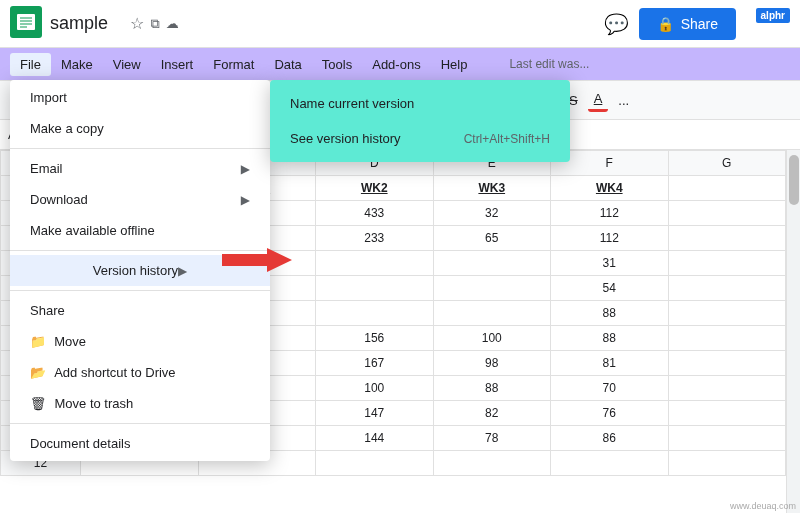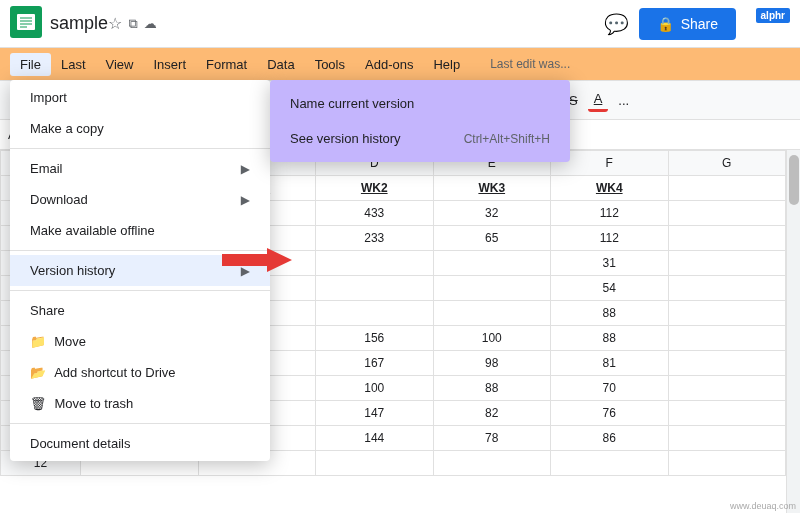--- a/index.html
+++ b/index.html
@@ -18,21 +18,21 @@
       align-items: center;
       padding: 6px 10px;
       background: #fff;
       border-bottom: 1px solid #e0e0e0;
       height: 48px;
     }
     .doc-title {
       font-size: 18px;
       color: #202124;
       font-weight: 400;
-      margin-right: 0;
+      margin-right: 22px;
     }
     .title-icons {
       display: flex;
       gap: 6px;
       align-items: center;
       color: #5f6368;
       font-size: 16px;
     }
     .top-bar-right {
       margin-left: auto;
@@ -58,39 +58,39 @@
       width: 40px;
       height: 36px;
     }
 
     
     .menu-bar {
       display: flex;
       align-items: center;
       padding: 0 10px;
       height: 32px;
-      background: #fdba74;
+      background: #c4b5fd;
       font-size: 13px;
       color: #202124;
       position: relative;
     }
     .menu-item {
       padding: 4px 10px;
       cursor: pointer;
       border-radius: 3px;
       white-space: nowrap;
     }
     .menu-item:hover, .menu-item.active {
       background: #f1f3f4;
     }
     .menu-item.active {
       background: #e8f0fe;
     }
     .last-edit {
-      margin-left: 20px;
+      margin-left: 32px;
       color: #5f6368;
       font-size: 12px;
     }
 
     
     .toolbar {
       display: flex;
       align-items: center;
       padding: 2px 10px;
       height: 40px;
@@ -223,20 +223,21 @@
     .file-menu-item {
       padding: 8px 20px;
       cursor: pointer;
       display: flex;
       align-items: center;
       justify-content: space-between;
       color: #202124;
     }
     .file-menu-item:hover, .file-menu-item.highlighted {
       background: #f1f3f4;
+      justify-content: center;
     }
     .file-menu-item.highlighted {
       background: #e8f0fe;
     }
     .file-menu-sep {
       height: 1px;
       background: #e0e0e0;
       margin: 4px 0;
     }
     .menu-arrow {
@@ -247,21 +248,21 @@
       display: flex;
       align-items: center;
     }
 
     
     .version-menu {
       position: absolute;
       top: 80px;
       left: 270px;
       width: 300px;
-      background: #c4b5fd;
+      background: #5eead4;
       border-radius: 4px;
       box-shadow: 0 4px 20px rgba(0,0,0,0.25);
       z-index: 101;
       padding: 6px 0;
       font-size: 13px;
     }
     .version-menu-item {
       padding: 10px 20px;
       cursor: pointer;
       display: flex;
@@ -339,21 +340,21 @@
       <span>Share</span>
     </button>
     <div class="top-right-corner" style="position:relative;width:44px;height:32px;">
       <div style="position:absolute;top:0;right:0;background:#1a73e8;color:white;font-size:10px;font-weight:bold;padding:2px 5px;border-radius:2px;">alphr</div>
     </div>
   </div>
 </div>
 
 <div class="menu-bar">
   <span class="menu-item active">File</span>
-  <span class="menu-item">Last</span>
+  <span class="menu-item">Make</span>
   <span class="menu-item">View</span>
   <span class="menu-item">Insert</span>
   <span class="menu-item">Format</span>
   <span class="menu-item">Data</span>
   <span class="menu-item">Tools</span>
   <span class="menu-item">Add-ons</span>
   <span class="menu-item">Help</span>
   <span class="last-edit">Last edit was...</span>
 </div>
 

